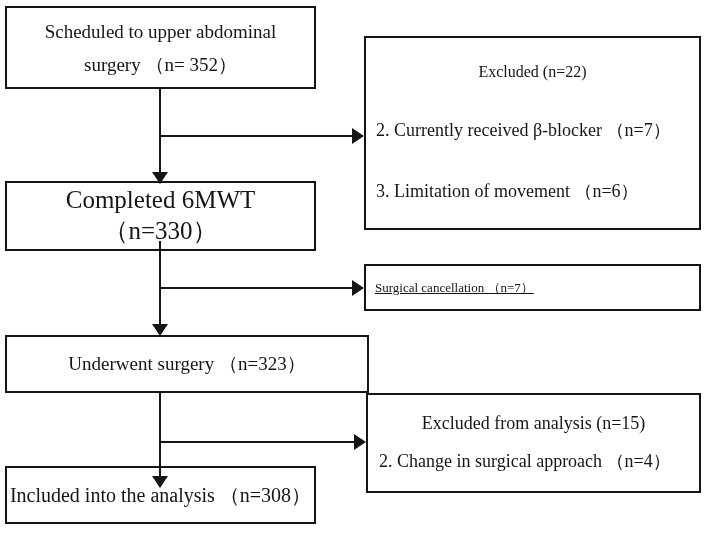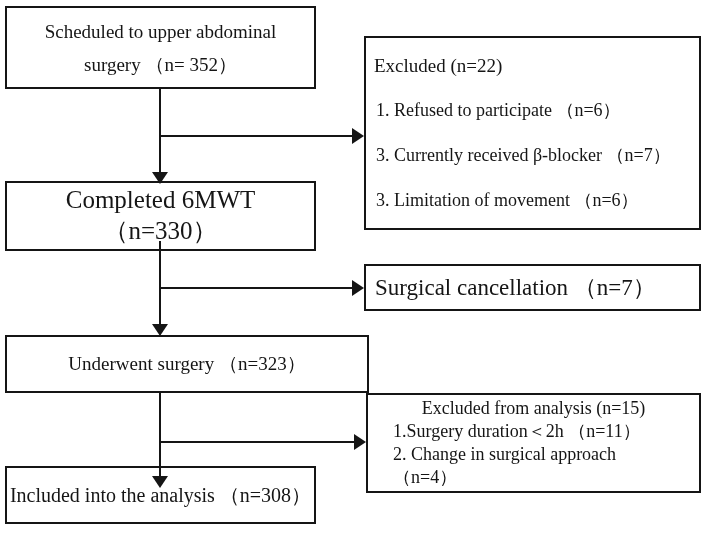--- a/index.html
+++ b/index.html
@@ -27,27 +27,27 @@
   #box-scheduled { left:5px; top:6px; width:311px; height:83px;
     flex-direction:column; font-size:19px; }
   #box-scheduled .bline { line-height:33px; }
   #box-completed { left:5px; top:181px; width:311px; height:70px; font-size:25px; }
   #box-underwent { left:5px; top:335px; width:364px; height:58px; font-size:19px; }
   #box-included  { left:5px; top:466px; width:311px; height:58px; font-size:20px; }
   
   #box-excluded { left:364px; top:36px; width:337px; height:194px;
     display:flex; flex-direction:column; justify-content:space-around;
     padding:6px 8px; font-size:18px; }
-  #box-excluded .side-title { text-align:left; font-size:19px; }
+  #box-excluded .side-title { text-align:center; font-size:16px; }
   #box-excluded .side-item { text-align:left; padding-left:2px; }
   #box-cancel { left:364px; top:264px; width:337px; height:47px;
-    display:flex; align-items:center; padding-left:9px; font-size:23px; }
+    display:flex; align-items:center; padding-left:9px; font-size:13px;text-decoration:underline; }
   #box-excluded2 { left:366px; top:393px; width:335px; height:100px;
     display:flex; flex-direction:column; justify-content:space-evenly;
-    padding:2px 20px; font-size:18px; }
+    padding:2px 6px; font-size:18px; }
   #box-excluded2 .side-title { text-align:center; }
   #box-excluded2 .side-item { text-align:left; padding-left:5px; }
   
   .vline { position:absolute; width:2px; background:#151515; left:159px; }
   .hline { position:absolute; height:2px; background:#151515; left:160px; }
   #vl1 { top:89px;  height:84px; }
   #vl2 { top:241px; height:83px; }
   #vl3 { top:393px; height:83px; }
   #hl1 { top:135px; width:194px; }
   #hl2 { top:287px; width:194px; }
@@ -82,32 +82,30 @@
   <div class="box centerbox" id="box-underwent">
     <span>Underwent surgery （n=323）</span>
   </div>
 
   <div class="box centerbox" id="box-included">
     <span>Included into the analysis （n=308）</span>
   </div>
 
   <div class="box" id="box-excluded">
     <div class="side-title">Excluded (n=22)</div>
-    <div class="side-item">1. Refused to participate （n=6）</div>
-    <div class="side-item">3. Currently received β-blocker （n=7）</div>
+    <div class="side-item">2. Currently received β-blocker （n=7）</div>
     <div class="side-item">3. Limitation of movement （n=6）</div>
   </div>
 
   <div class="box" id="box-cancel">
     <span>Surgical cancellation （n=7）</span>
   </div>
 
   <div class="box" id="box-excluded2">
     <div class="side-title">Excluded from analysis (n=15)</div>
-    <div class="side-item">1.Surgery duration＜2h （n=11）</div>
     <div class="side-item">2. Change in surgical approach （n=4）</div>
   </div>
 
   <div class="vline" id="vl1"></div>
   <div class="arr-down" id="ad1"></div>
   <div class="vline" id="vl2"></div>
   <div class="arr-down" id="ad2"></div>
   <div class="vline" id="vl3"></div>
   <div class="arr-down" id="ad3"></div>
 

